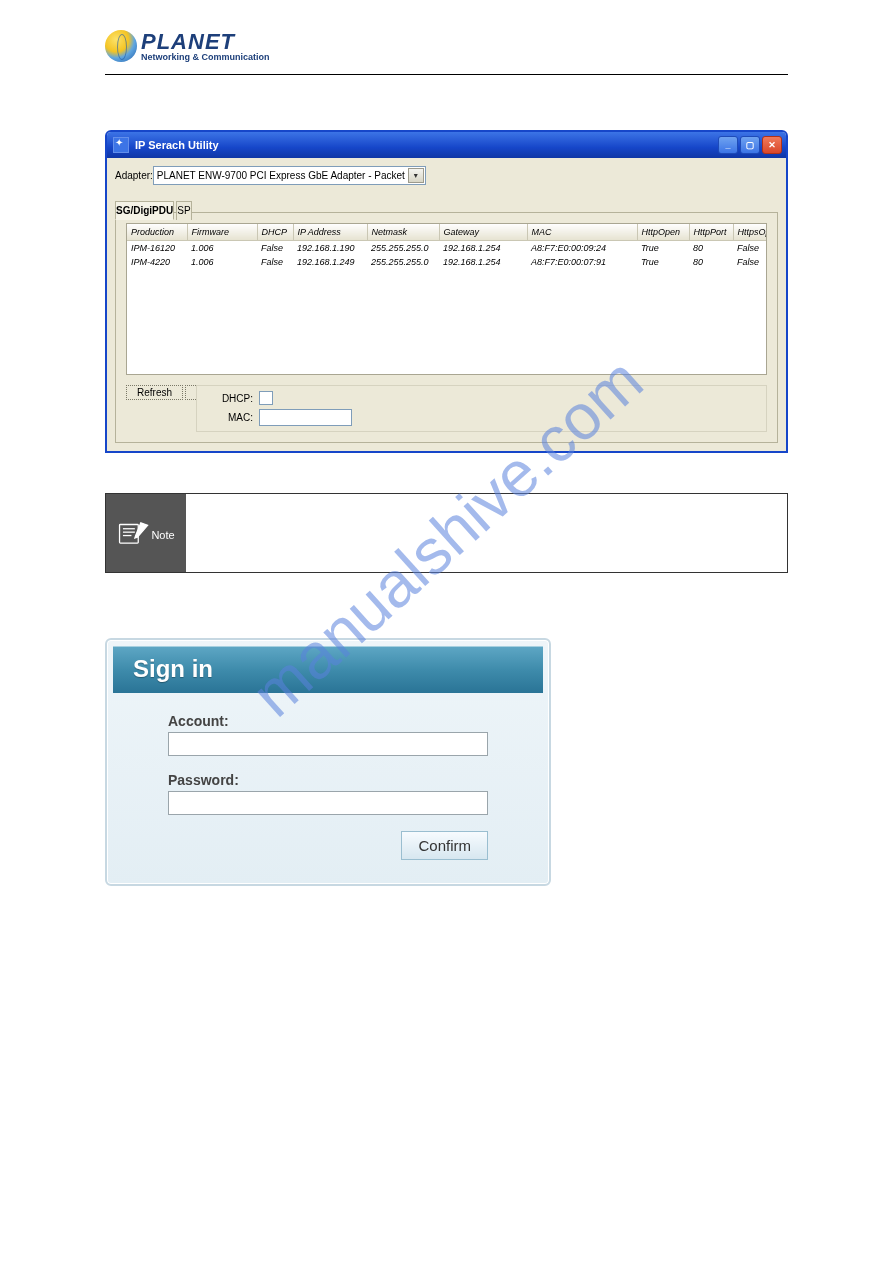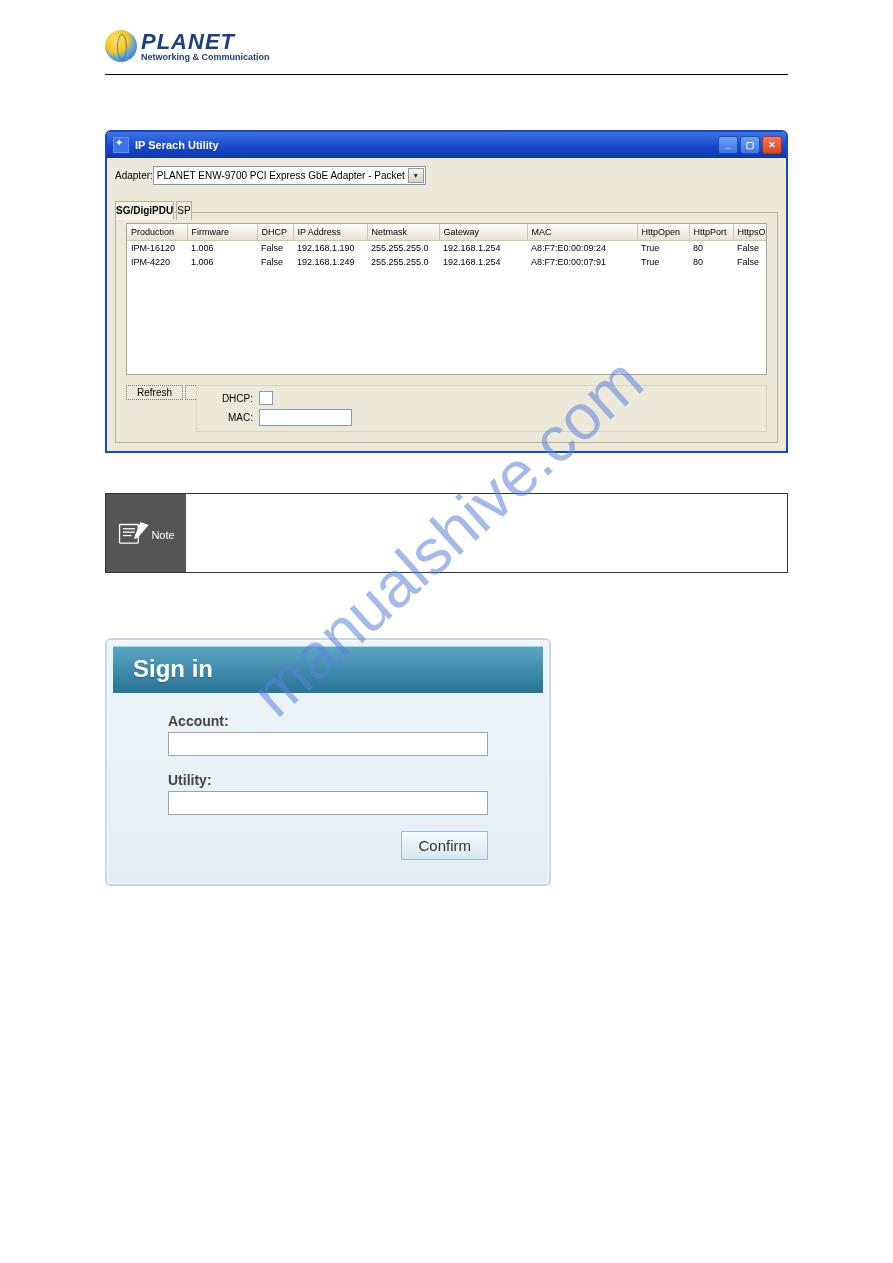--- a/index.html
+++ b/index.html
@@ -179,21 +179,21 @@
     padding: 2px 4px;
     font-weight: normal;
     white-space: nowrap;
     overflow: hidden;
   }
   .grid td {
     padding: 1px 4px;
     white-space: nowrap;
     overflow: hidden;
   }
-  .grid tr { line-height: 12px; }
+  .grid tr { line-height: 12px; font-style: italic; }
   .formarea {
     display: grid;
     grid-template-columns: 70px 1fr;
     margin-top: 10px;
     gap: 0;
   }
   .formarea .btns {
     display: flex;
     gap: 2px;
     align-items: flex-start;
@@ -443,21 +443,21 @@
     </div>
     <div class="notecontent"></div>
   </div>
 
   <div class="signin-wrap">
     <div class="signin">
       <div class="signin-head">Sign in</div>
       <div class="signin-body">
         <label>Account:</label>
         <input type="text" value="" style="">
-        <label>Utility:</label>
+        <label>Password:</label>
         <input type="password" value="" style="">
         <div class="confirm-row">
           <button class="confirm-btn">Confirm</button>
         </div>
       </div>
     </div>
   </div>
 
 </div>
 

